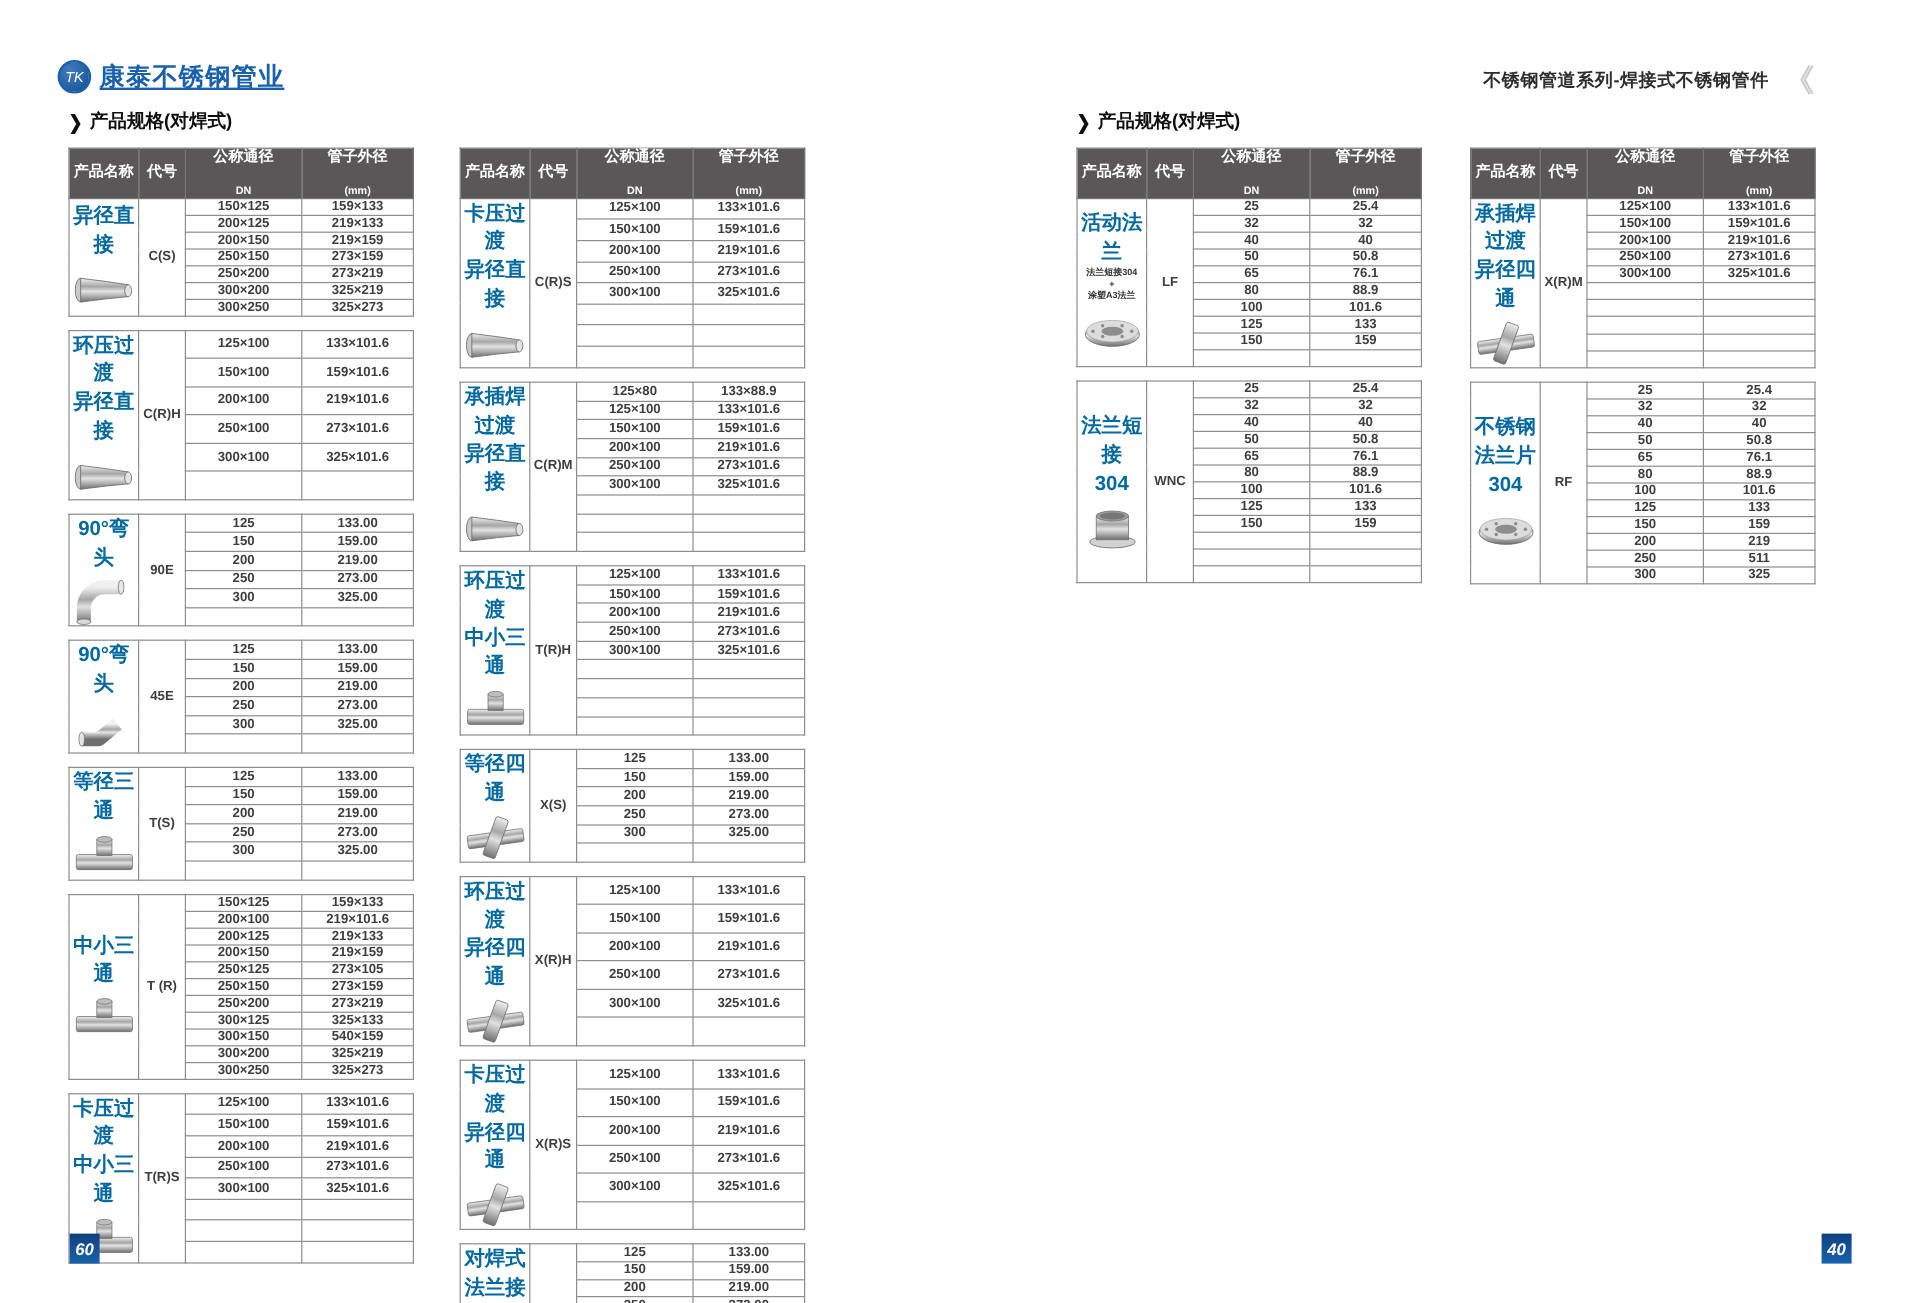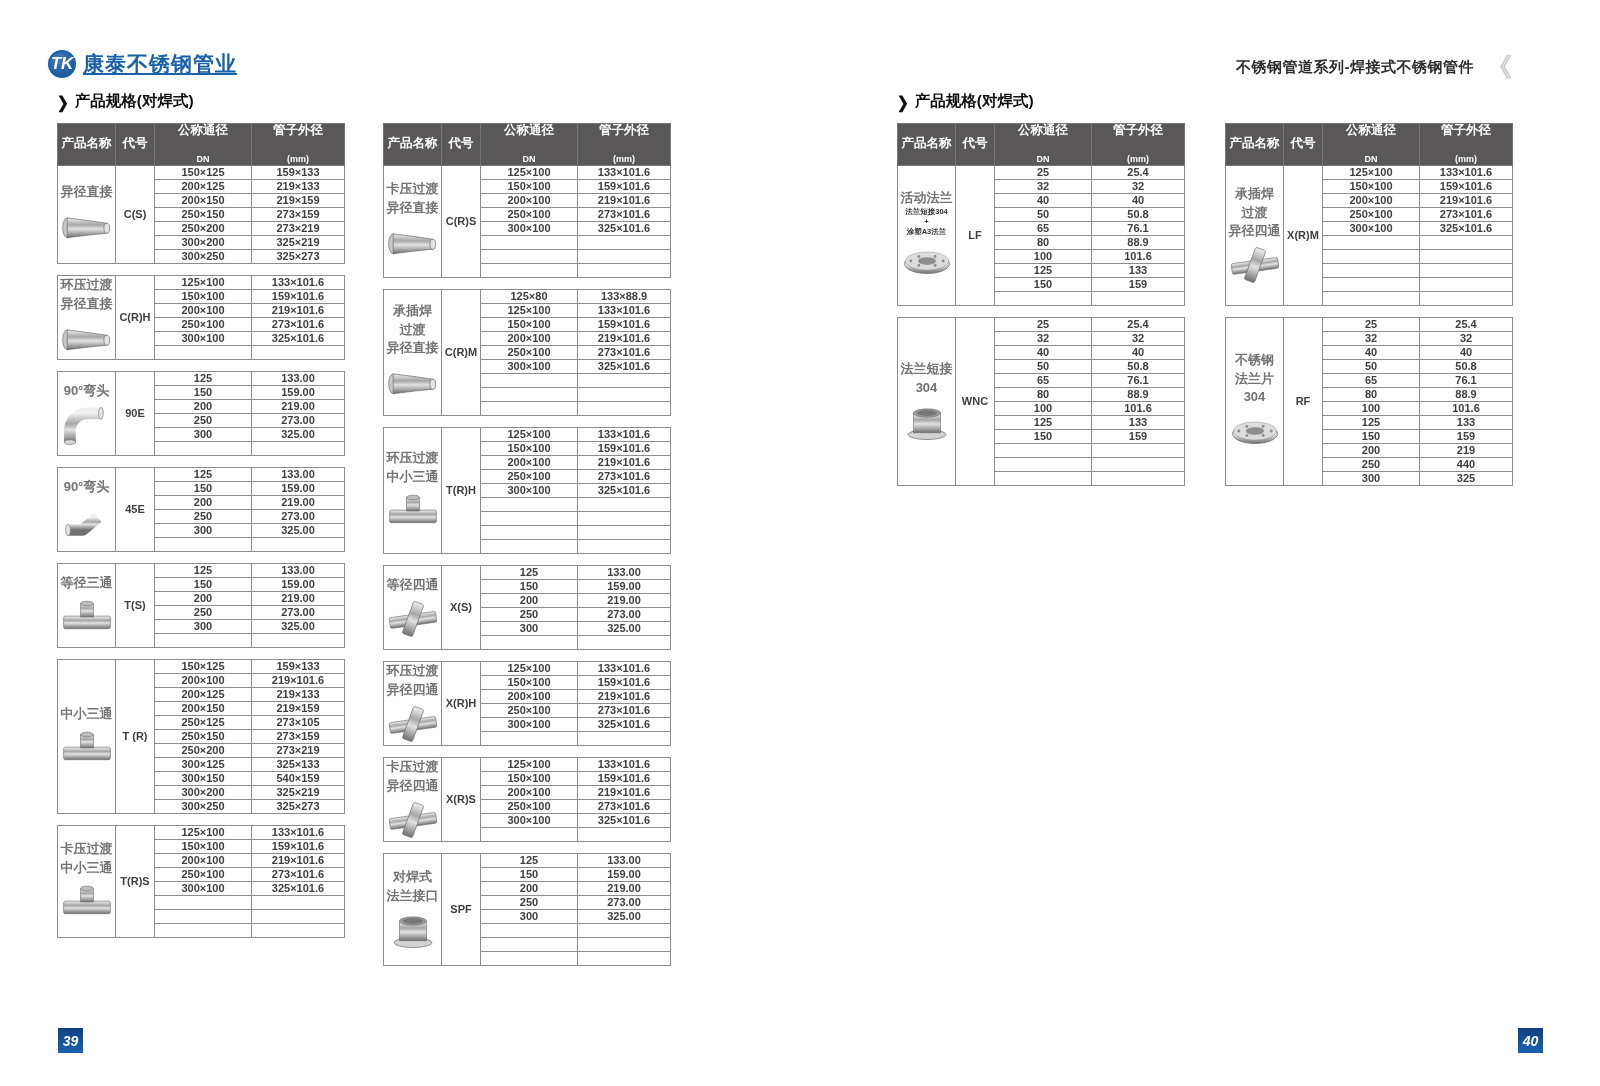--- a/index.html
+++ b/index.html
@@ -6,21 +6,21 @@
   html,body { margin:0; padding:0; }
   body {
     width:1600px; height:1086px; position:relative; overflow:hidden;
     background:#ffffff; font-family:"Liberation Sans", sans-serif;
   }
   
   .brand { position:absolute; left:48px; top:50px; display:flex; align-items:center; gap:7px; }
   .logo-circle {
     width:28px; height:28px; border-radius:50%;
     background:radial-gradient(circle at 35% 30%, #3f7cc0, #15508f);
-    color:#fff; font-style:italic; font-weight:bold; font-size:17px;
+    color:#fff; font-style:italic; font-weight:normal; font-size:12px;
     display:flex; align-items:center; justify-content:center;
     border:2px solid #1961ac;
   }
   .logo-text { font-size:21px; font-weight:bold; color:#1961ac; letter-spacing:1px;text-decoration:underline; }
   .series { position:absolute; top:54px; right:88px; display:flex; align-items:center; gap:12px; }
   .series-text { font-size:15px; font-weight:bold; color:#2e2e2e; letter-spacing:0.5px; }
   .series-chev { color:#cccccc; font-size:26px; font-weight:bold; line-height:1; }
   
   .section-heading {
     position:absolute; top:91px; display:flex; align-items:center; gap:6px;
@@ -37,21 +37,21 @@
     background:#595757; color:#fff; font-weight:bold; padding:0;
     height:30px; font-size:12.5px; line-height:1.1; border:1px solid #767676;
   }
   table.spec-table th .sub { display:block; font-size:9px; font-weight:bold; margin-top:17px; }
   table.spec-table td {
     border:1px solid #8d8d8d; height:14px; padding:0 2px; text-align:center;
     font-size:11px; font-weight:bold; color:#3e3e3e; line-height:1;
   }
   td.product-cell { vertical-align:middle; padding:3px 1px; }
   td.code-cell { font-size:12.5px; color:#333; }
-  .pname { font-size:13px; font-weight:bold; color:#737373; line-height:1.4; text-align:center; }
+  .pname { font-size:17px; font-weight:bold; color:#0369a1; line-height:1.4; text-align:center; }
   .psub  { font-size:7.5px;  font-weight:bold; color:#333; line-height:1.3; text-align:center; }
   .photo { margin:5px auto 0; width:54px; height:40px; }
   
   .page-badge {
     position:absolute; width:25px; height:25px; top:1028px;
     background:linear-gradient(180deg,#10407f 0%,#1863ae 100%);
     color:#fff; font-weight:bold; font-style:italic; font-size:14px;
     display:flex; align-items:center; justify-content:center;
   }
   #badge-39 { left:58px; } #badge-40 { left:1518px; }
@@ -1066,26 +1066,26 @@
             <tr>
               <td class="num-cell">150</td>
               <td class="num-cell">159</td>
             </tr>
             <tr>
               <td class="num-cell">200</td>
               <td class="num-cell">219</td>
             </tr>
             <tr>
               <td class="num-cell">250</td>
-              <td class="num-cell">440</td>
+              <td class="num-cell">511</td>
             </tr>
             <tr>
               <td class="num-cell">300</td>
               <td class="num-cell">325</td>
             </tr>
           </tbody>
         </table>
       </div>
     </div>
 
-  <div class="page-badge" id="badge-39">39</div>
+  <div class="page-badge" id="badge-39">60</div>
   <div class="page-badge" id="badge-40">40</div>
 </div>
 
 </body></html>

